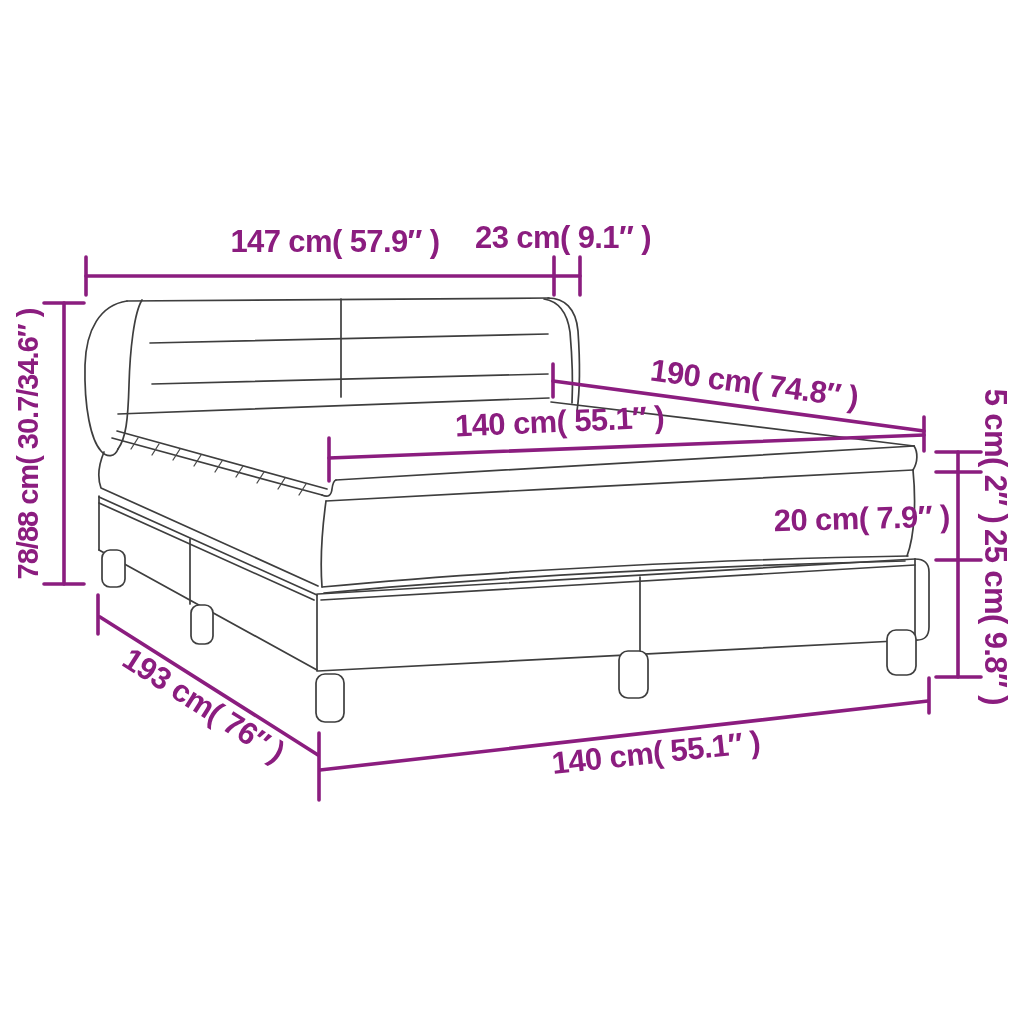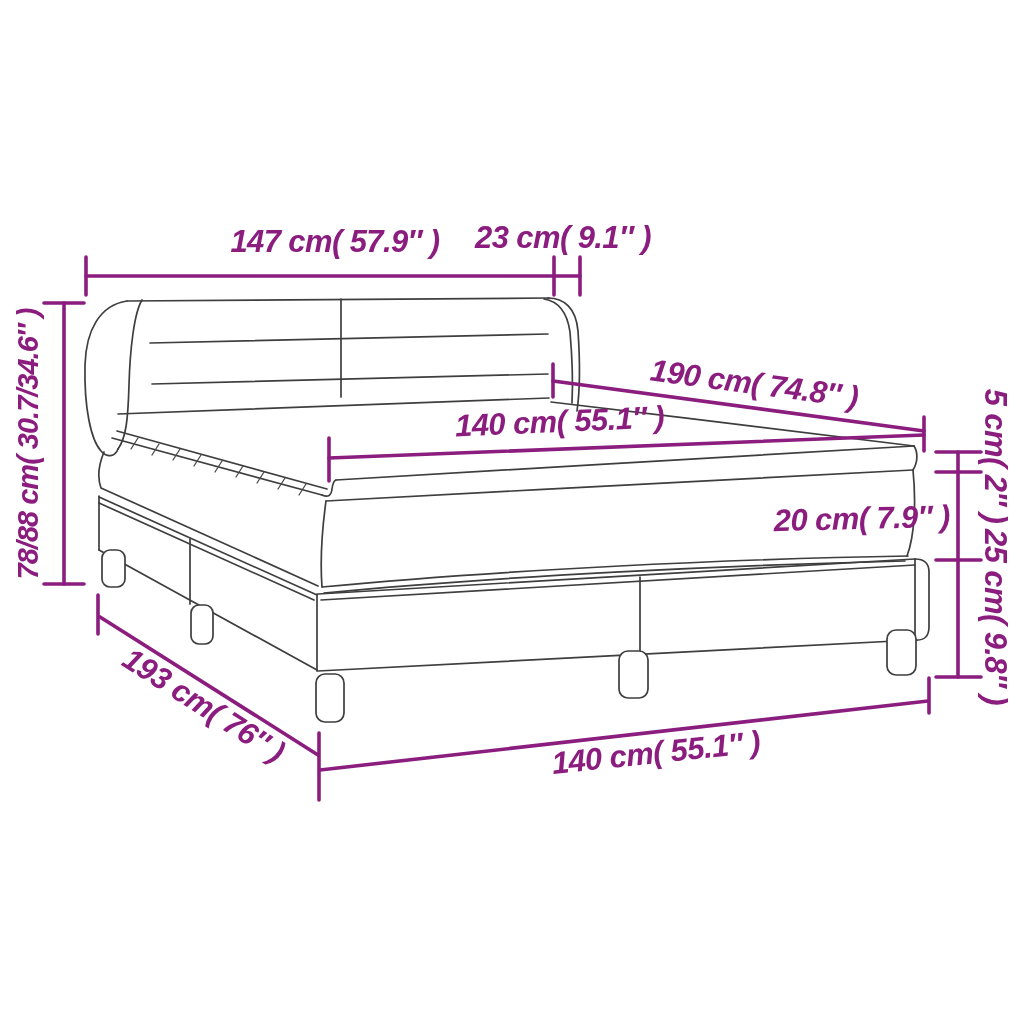--- a/index.html
+++ b/index.html
@@ -1,17 +1,17 @@
 <!DOCTYPE html>
 <html><head>
 <meta charset="utf-8">
 <style>
   html,body{margin:0;padding:0;background:#ffffff;}
   body{width:1024px;height:1024px;font-family:"Liberation Sans",sans-serif;}
-  #stage{width:1024px;height:1024px;position:relative;font-style:italic;}
+  #stage{width:1024px;height:1024px;position:relative;}
   svg{display:block;}
   .art{stroke:#3E3E3E;stroke-width:1.7;fill:none;stroke-linecap:round;stroke-linejoin:round;}
   .art-thin{stroke:#4a4a4a;stroke-width:1.3;fill:none;stroke-linecap:round;}
   .leg{stroke:#3E3E3E;stroke-width:1.7;fill:#ffffff;}
   .dim{stroke:#8B1D7F;stroke-width:3.6;fill:none;stroke-linecap:round;}
   .dim-label{fill:#8B1D7F;font-weight:700;font-size:31px;letter-spacing:-0.6px;text-anchor:middle;}
   .dim-label.small{font-size:29px;letter-spacing:-1px;}
 </style>
 </head>
 <body>

